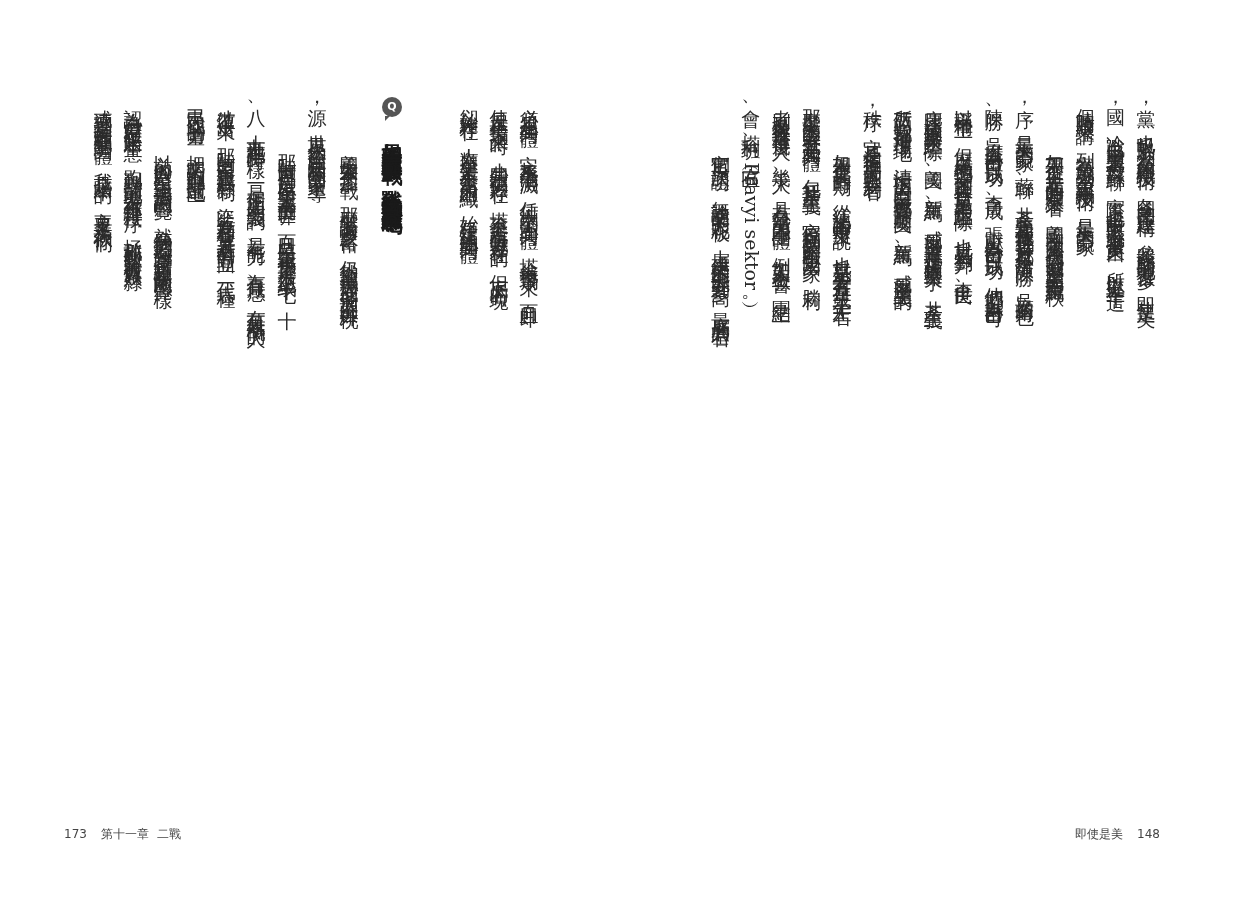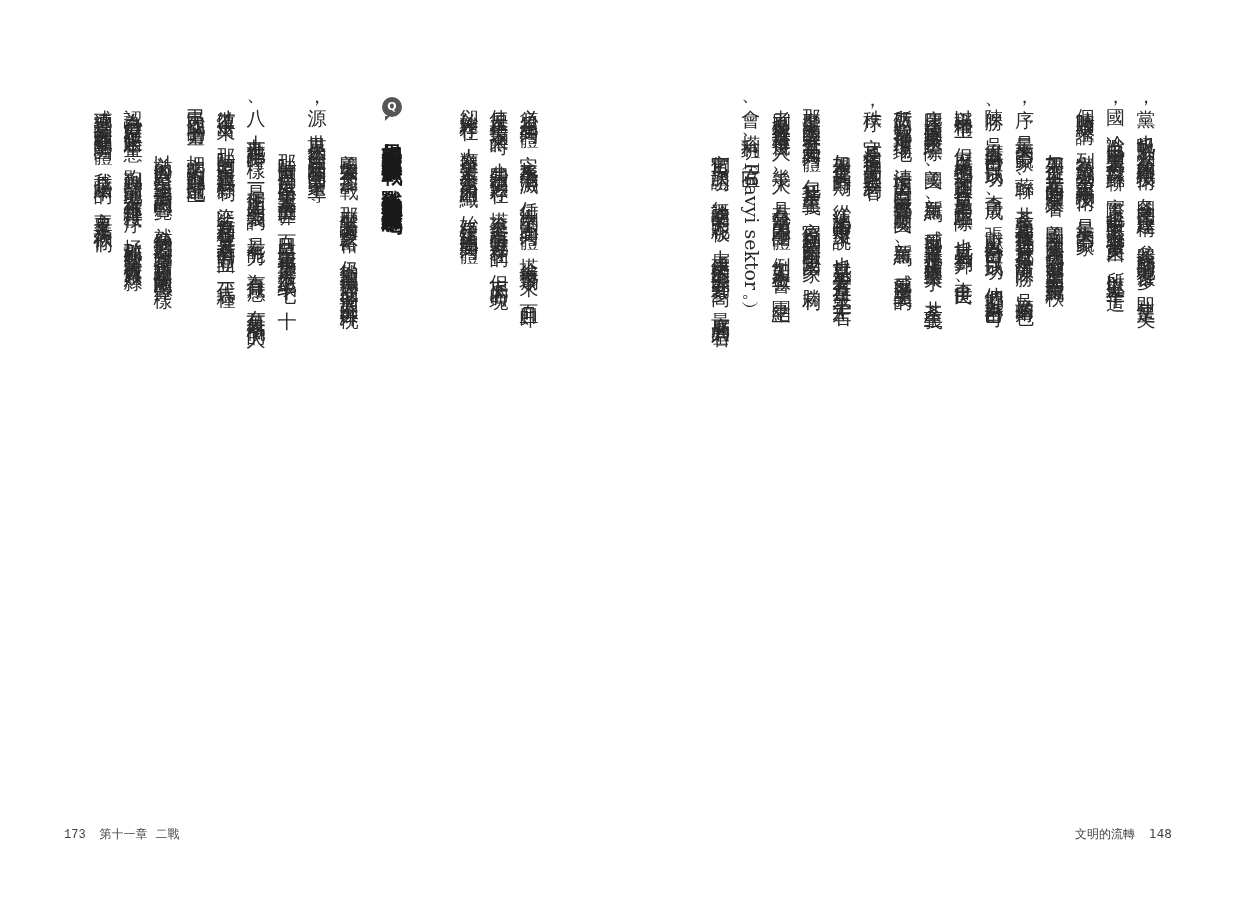--- a/index.html
+++ b/index.html
@@ -41,21 +41,21 @@
     font-size: 12px; color: #444; white-space: nowrap;
   }
   .footer .num { font-size: 12px; }
   .footer .gap { display: inline-block; width: 14px; }
 </style>
 </head>
 <body>
 
 <div class="page page-right" id="right-page">
   <div class="footer" style="left:446px;">
-    <span>文明的流轉</span><span class="gap"></span><span class="num">148</span>
+    <span>即使是美</span><span class="gap"></span><span class="num">148</span>
   </div>
 <div class="col" style="left: 503px;">黨，也吸取了列寧黨的組織技術。各國的民族建構，參照蘇聯的地方很多。即使是美</div>
     <div class="col" style="left: 472.6px;">國，冷戰自由主義為了反對蘇聯，實際上也暗中吸取了蘇聯很多東西。所以從五十年這</div>
     <div class="col" style="left: 442.2px;">個時間線來講，列寧黨或說列寧主義組織技術，是最大的贏家。</div>
     <div class="col" style="left: 411.8px; top: 139px;">如果從一百年左右的時間線來看，美國和以美國為代表的威爾遜主義的新羅馬秩</div>
     <div class="col" style="left: 381.4px;">序，是最大的贏家。蘇聯、共產主義和其他挑戰者等於都是扮演了陳勝、吳廣的角色。</div>
     <div class="col" style="left: 351px;">陳勝、吳廣以為自己可以成功，李自成、張獻忠以為自己可以成功，他們都以為自己可</div>
     <div class="col" style="left: 320.6px;">以稱帝稱王，但歷史給他們安排的真正使命只是為聖主驅除，也就是為劉邦、李世民、</div>
     <div class="col" style="left: 290.2px;">康熙這樣的真命天子驅除，美國、新羅馬、威爾遜主義就是這樣的真命天子。共產主義</div>
     <div class="col" style="left: 259.8px;">所做的一切都是清理場地，清場留下的空白最後都要歸於美國、新羅馬、威爾遜主義的</div>
@@ -63,21 +63,21 @@
     <div class="col" style="left: 199px; top: 139px;">如果從更長的時期、從演化論的角度來說，也就是至少要有五百年或一千年左右，</div>
     <div class="col" style="left: 168.6px;">那麼最大的失敗者就是大共同體，包括共產主義、官僚福利國家的所有吏治國家。勝利</div>
     <div class="col" style="left: 138.2px;">者則是像教會這種幾百人、幾千人、具有自治能力的小團體，例如天主教會、團結工</div>
     <div class="col" style="left: 107.8px;">會、塔利班、右區（<span class="latin">Pravyi sektor</span>）。</div>
     <div class="col" style="left: 77.4px; top: 139px;">它們再一次證明，無論文明的天花板、上層建築的塔尖能升到多高，最底層的基石</div>
   </div>
 
 <div class="page page-left" id="left-page">
   <div class="q-icon" style="left:382px;">Q</div>
   <div class="heading" style="left:377px;">如果美國沒有直接參加二戰，戰後會強迫英法解散殖民地嗎？</div>
-  <div class="footer" style="left:64px;font-family:Liberation Mono, monospace;">
+  <div class="footer" style="left:64px;">
     <span class="num">173</span><span class="gap"></span><span>第十一章</span><span style="display:inline-block;width:8px"></span><span>二戰</span>
   </div>
 <div class="col" style="left: 515px;">必須是小共同體，它永遠不能消滅。任何人削弱了小共同體，塔尖就會塌下來。而且即</div>
     <div class="col" style="left: 485px;">使是在塔尖塌下來時，小共同體仍然存在。塔尖不是所有時候都存在的，但底下的石塊</div>
     <div class="col" style="left: 455px;">卻始終存在。人類歷史上最有生命力的組織，始終是這樣的小共同體。</div>
     <div class="col" style="left: 335px; top: 139px;">美國如果不參加二戰，那麼無論它多麼富裕，仍然會把美洲變成一個大型的世外桃</div>
     <div class="col" style="left: 303px;">源，世界仍然會由英法和歐洲國家主導。</div>
     <div class="col" style="left: 273px; top: 139px;">那時的世界仍是以殖民主義為主的世界，而且殖民主義仍像是十六世紀或十七、十</div>
     <div class="col" style="left: 242px;">八、十九世紀那時一樣，是一個正面的褒義詞，是有能力、有責任感、有英雄氣概的人</div>
     <div class="col" style="left: 212px;">才做得出來。那時的殖民主義是奴隸制、盜匪行為和各種土著暴君的對立面，代表一種</div>

